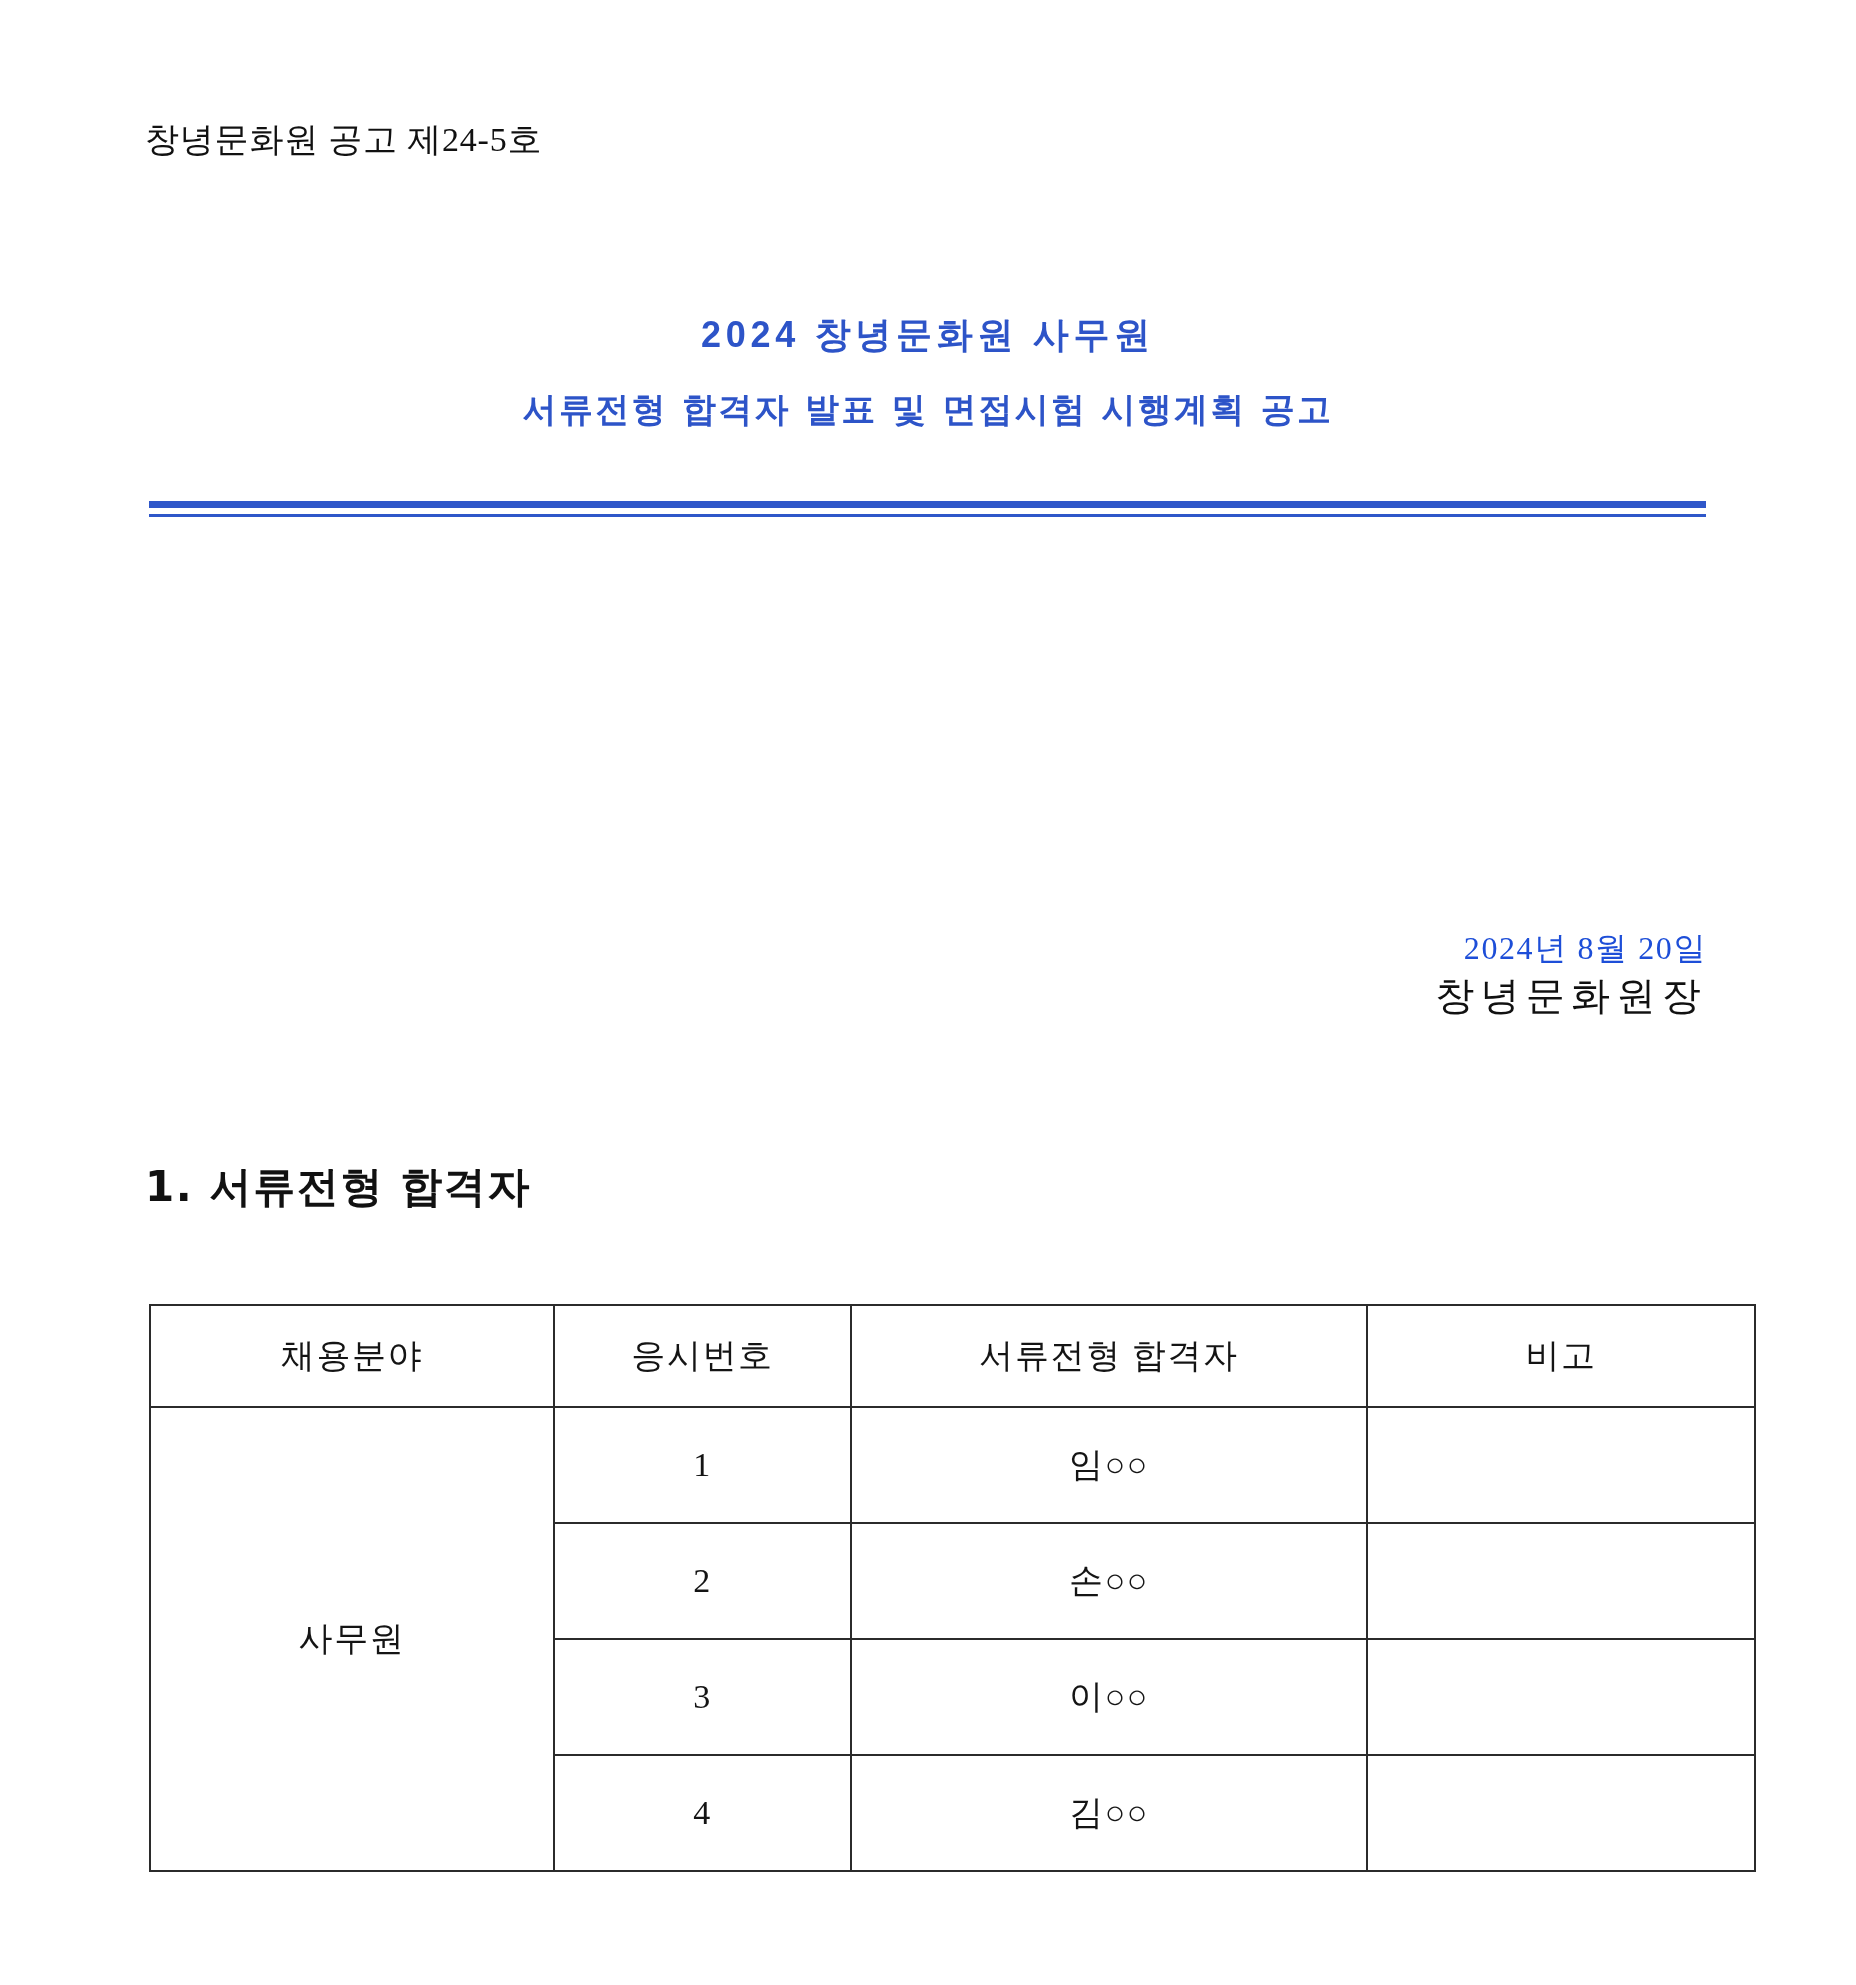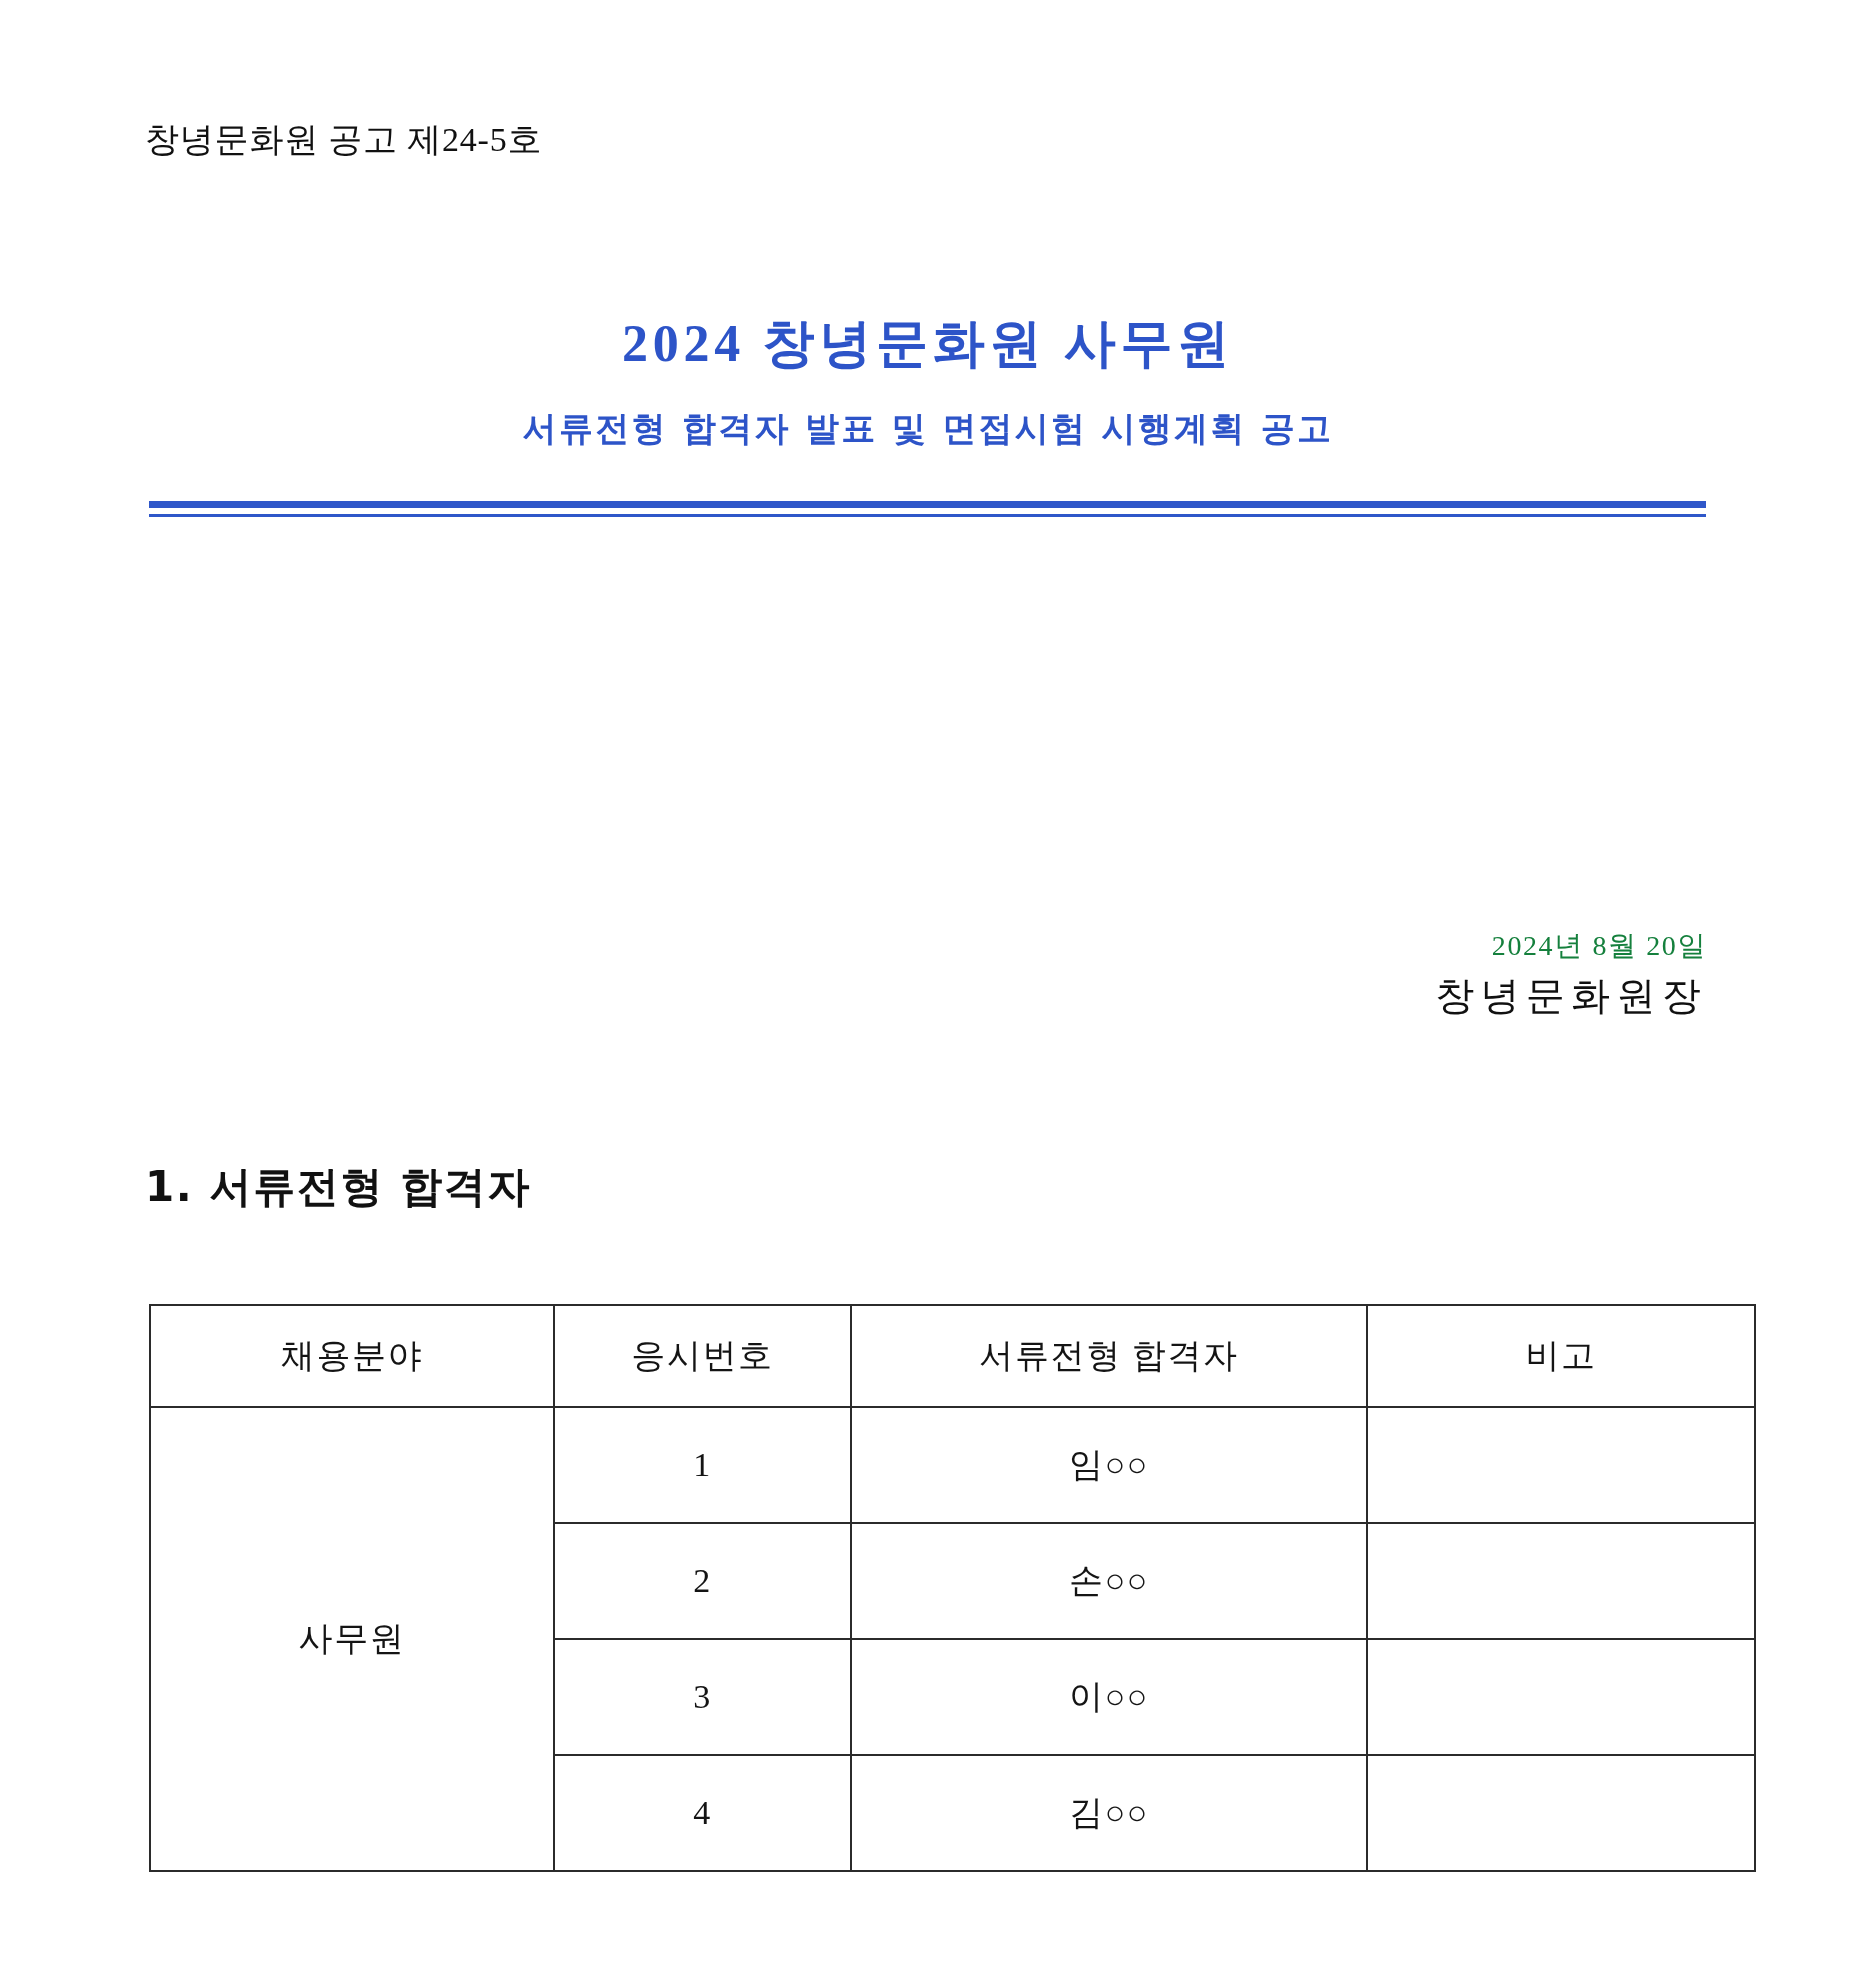--- a/index.html
+++ b/index.html
@@ -34,23 +34,23 @@
 
   
   .title-block {
     position: absolute;
     left: 0;
     right: 0;
     top: 313px;
     text-align: center;
   }
   .title-line1 {
-    font-family: Liberation Serif, serif;
-    font-weight: bold;
-    font-size: 52px;
+    font-family: Liberation Sans, sans-serif;
+    font-weight: bold;
+    font-size: 36px;
     color: #2d54c8;
     letter-spacing: 4.7px;
     line-height: 1.2;
   }
   .title-line2 {
     font-family: "DejaVu Sans", sans-serif;
     font-weight: bold;
     font-size: 34px;
     color: #2d54c8;
     letter-spacing: 2.3px;
@@ -87,23 +87,23 @@
     color: #111;
     letter-spacing: 0.4px;
   }
   .intro .indent { display: inline-block; width: 56px; }
 
   
   .date-line {
     position: absolute;
     right: 149px;
     top: 927px;
-    font-size: 28px;
+    font-size: 32px;
     letter-spacing: 1.6px;
-    color: #15803d;
+    color: #1d4ed8;
     white-space: nowrap;
     text-align: right;
   }
   .issuer-line {
     position: absolute;
     right: 149px;
     top: 969px;
     font-size: 39px;
     letter-spacing: 6.3px;
     color: #111;

